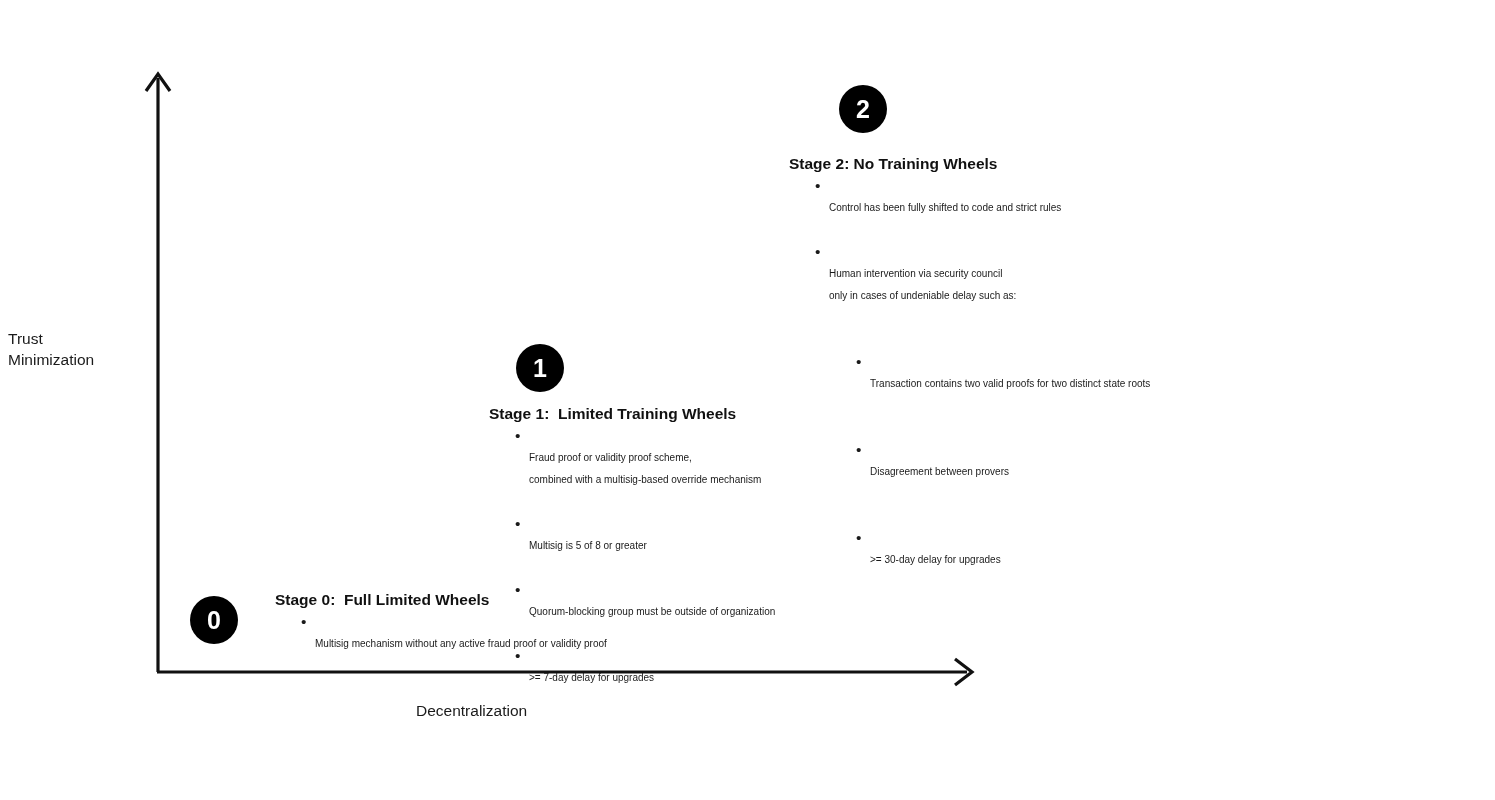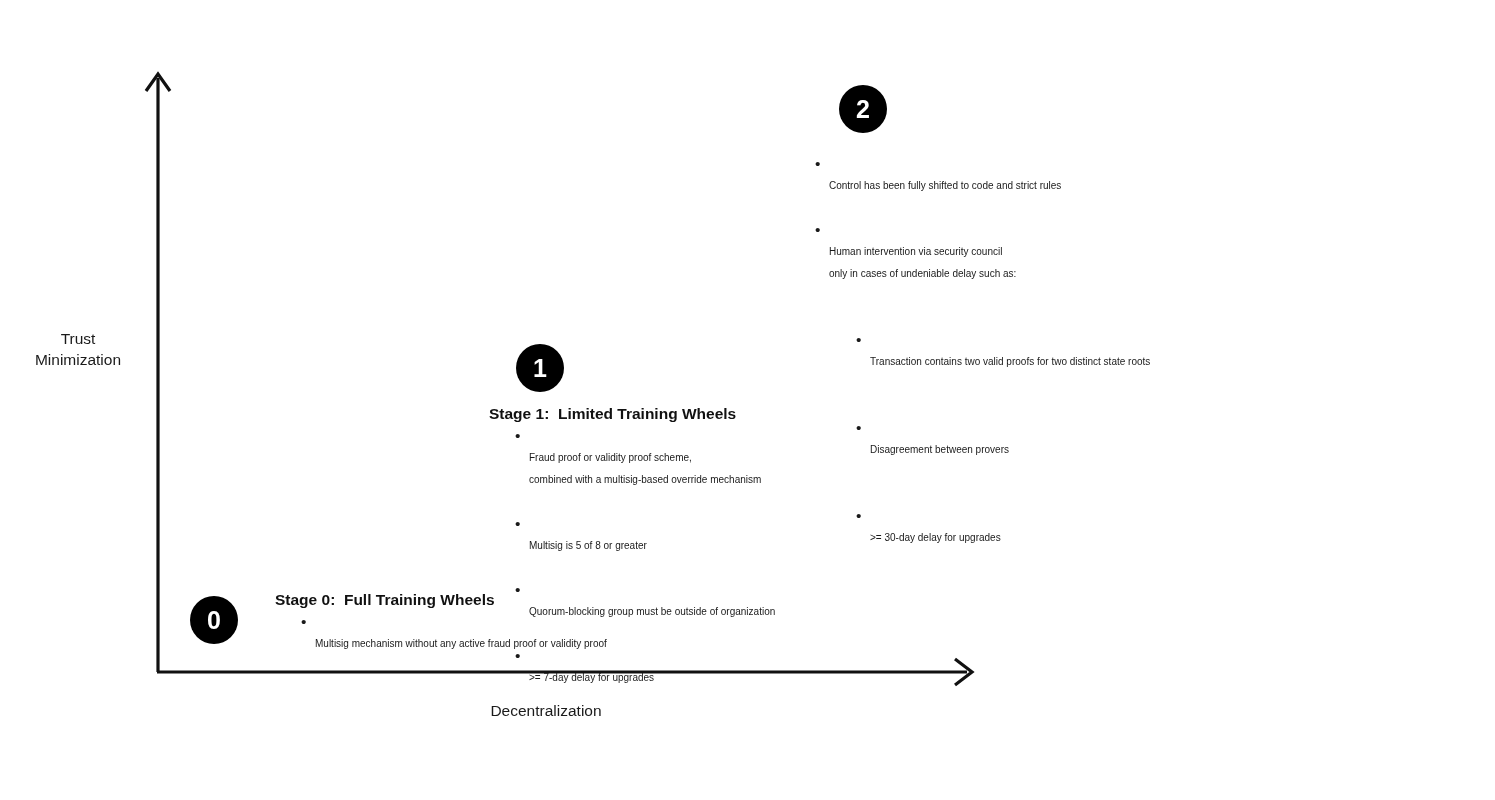--- a/index.html
+++ b/index.html
@@ -31,21 +31,21 @@
     pointer-events: none;
   }
 
   
   .axis-label {
     position: absolute;
     font-size: 15.5px;
     line-height: 21px;
     color: #1a1a1a;
     white-space: pre-line;
-    text-align: center;
+    text-align: left;
   }
   .y-axis-label {
     left: 8px;
     top: 328px;
     width: 140px;
   }
   .x-axis-label {
     left: 416px;
     top: 700px;
     width: 260px;
@@ -135,21 +135,21 @@
   </svg>
 
   <div class="axis-label y-axis-label">Trust
 Minimization</div>
 
   <div class="axis-label x-axis-label">Decentralization</div>
 
   <div class="badge badge-0">0</div>
 
   <div class="stage-block stage-0-block">
-    <div class="stage-title">Stage 0:  Full Training Wheels</div>
+    <div class="stage-title">Stage 0:  Full Limited Wheels</div>
     <ul class="blist level1">
       <li>
         <span class="btext">Multisig mechanism without any active fraud proof or validity proof</span>
       </li>
     </ul>
   </div>
 
   <div class="badge badge-1">1</div>
 
   <div class="stage-block stage-1-block">
@@ -167,20 +167,21 @@
       </li>
       <li>
         <span class="btext">&gt;= 7-day delay for upgrades</span>
       </li>
     </ul>
   </div>
 
   <div class="badge badge-2">2</div>
 
   <div class="stage-block stage-2-block">
+    <div class="stage-title">Stage 2: No Training Wheels</div>
     <ul class="blist level1">
       <li>
         <span class="btext">Control has been fully shifted to code and strict rules</span>
       </li>
       <li>
         <span class="btext">Human intervention via security council
 only in cases of undeniable delay such as:</span>
         <ul class="blist level2">
           <li>
             <span class="btext">Transaction contains two valid proofs for two distinct state roots</span>

